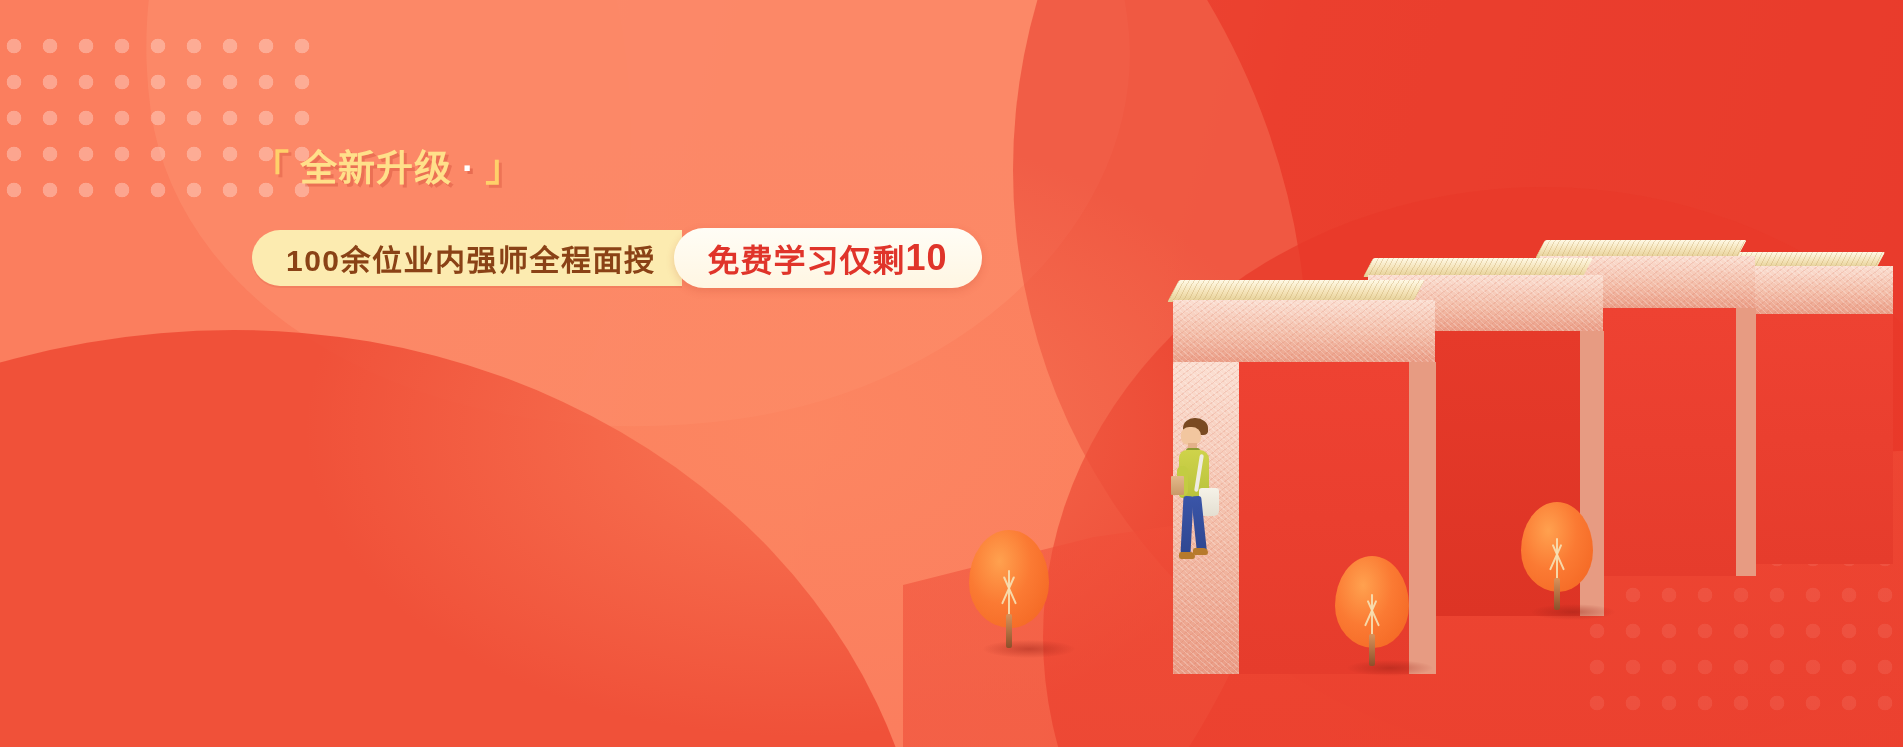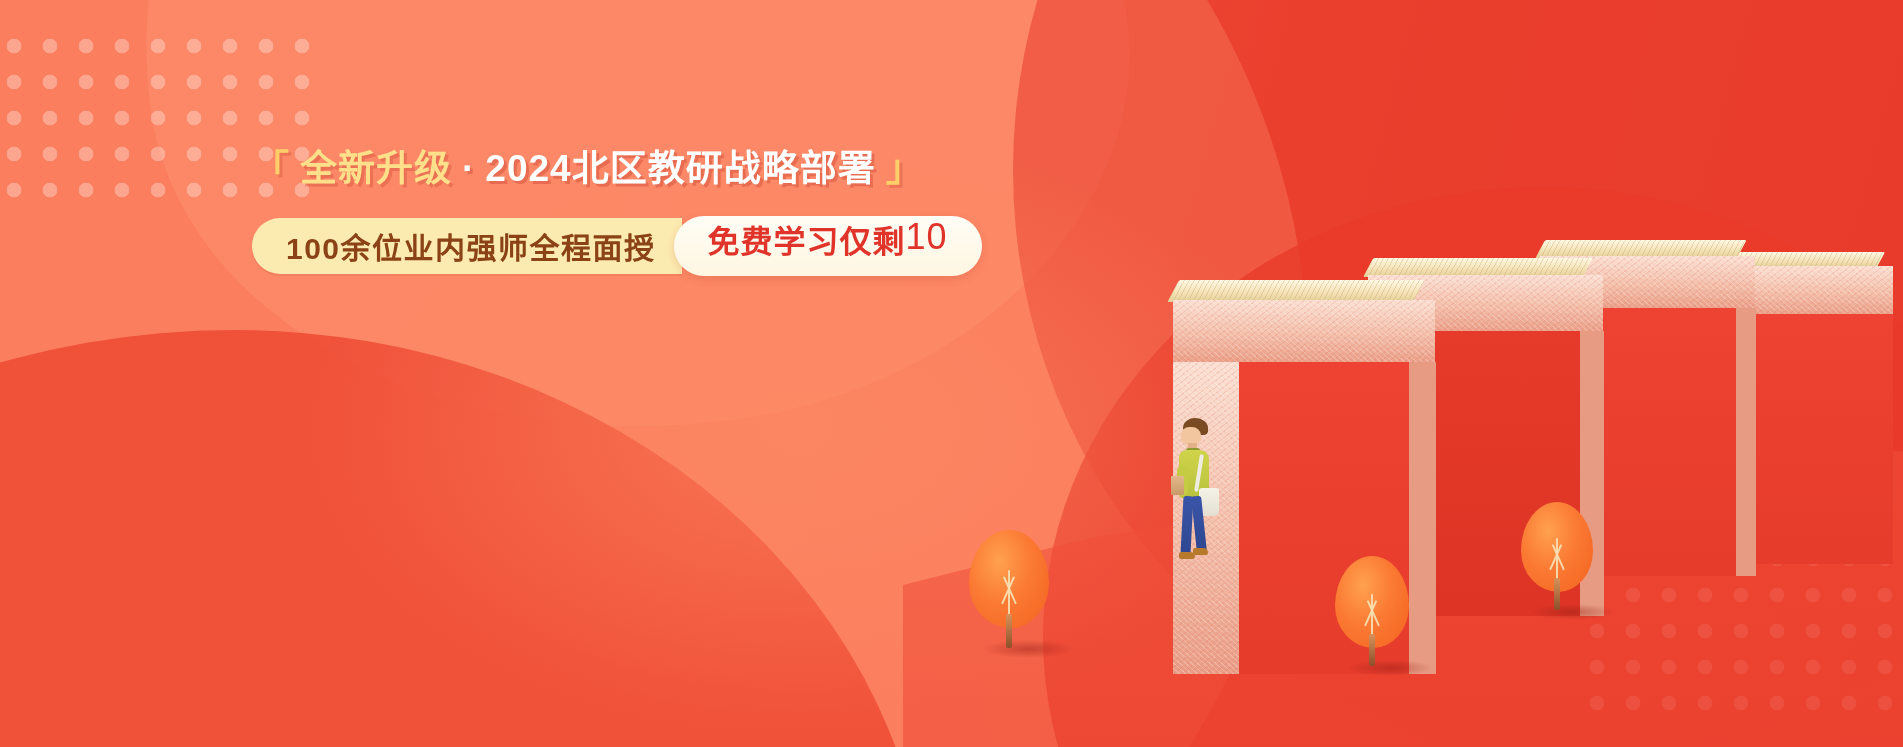--- a/index.html
+++ b/index.html
@@ -123,53 +123,53 @@
     white-space:nowrap;
     color:#ffe7b4;
     background:linear-gradient(180deg,#fffdf3 0%, #fff4d2 42%, #ffd98c 100%);
     -webkit-background-clip:text;
     background-clip:text;
     -webkit-text-fill-color:transparent;
     filter:drop-shadow(6px 7px 0 rgba(205,56,40,.55)) drop-shadow(9px 10px 1px rgba(176,42,30,.28));
   }
 
   .pills{
-    margin-top:22px;
+    margin-top:34px;
     display:flex;
     align-items:center;
     height:56px;
   }
   .pill-a{
     height:56px;
     display:flex; align-items:center;
     padding:0 26px 0 34px;
     background:#fcebb0;
     border-radius:28px 0 0 28px;
     color:#8a4216;
     font-size:30px;
     font-weight:700;
     letter-spacing:1.5px;
     white-space:nowrap;
     box-shadow:0 2px 0 rgba(180,60,40,.12);
   }
   .pill-b{
     height:60px;
     margin-left:-8px;
-    display:flex; align-items:flex-start;
+    display:flex; align-items:center;
     padding:0 34px;
     background:linear-gradient(180deg,#fffdf6 0%,#fff6e2 100%);
     border-radius:30px;
     color:#e0342a;
     font-size:32px;
     font-weight:800;
     letter-spacing:1px;
     white-space:nowrap;
     box-shadow:0 3px 8px rgba(170,45,30,.18);
   }
-  .pill-b .num{ font-size:36px; font-weight:400; }
+  .pill-b .num{ font-size:36px; font-weight:700; }
 
   
   .scene{
     position:absolute;
     right:0; top:0;
     width:940px; height:747px;
     pointer-events:none;
   }
   .ground{
     position:absolute;
@@ -348,21 +348,20 @@
       <div class="trunk" style="left:33px; top:76px; width:6px; height:32px;"></div>
     </div>
   </div>
 
   <div class="copy">
 
     <div class="eyebrow">
       <span class="brk">「</span>
       <span class="hl">全新升级</span>
       <span> · </span>
-      <span>2024北区教研战略部署</span>
       <span class="brk">」</span>
     </div>
 
 
     <div class="pills">
       <div class="pill-a">
         <span>100余位业内强师全程面授</span>
       </div>
       <div class="pill-b">
         <span>免费学习仅剩</span>

